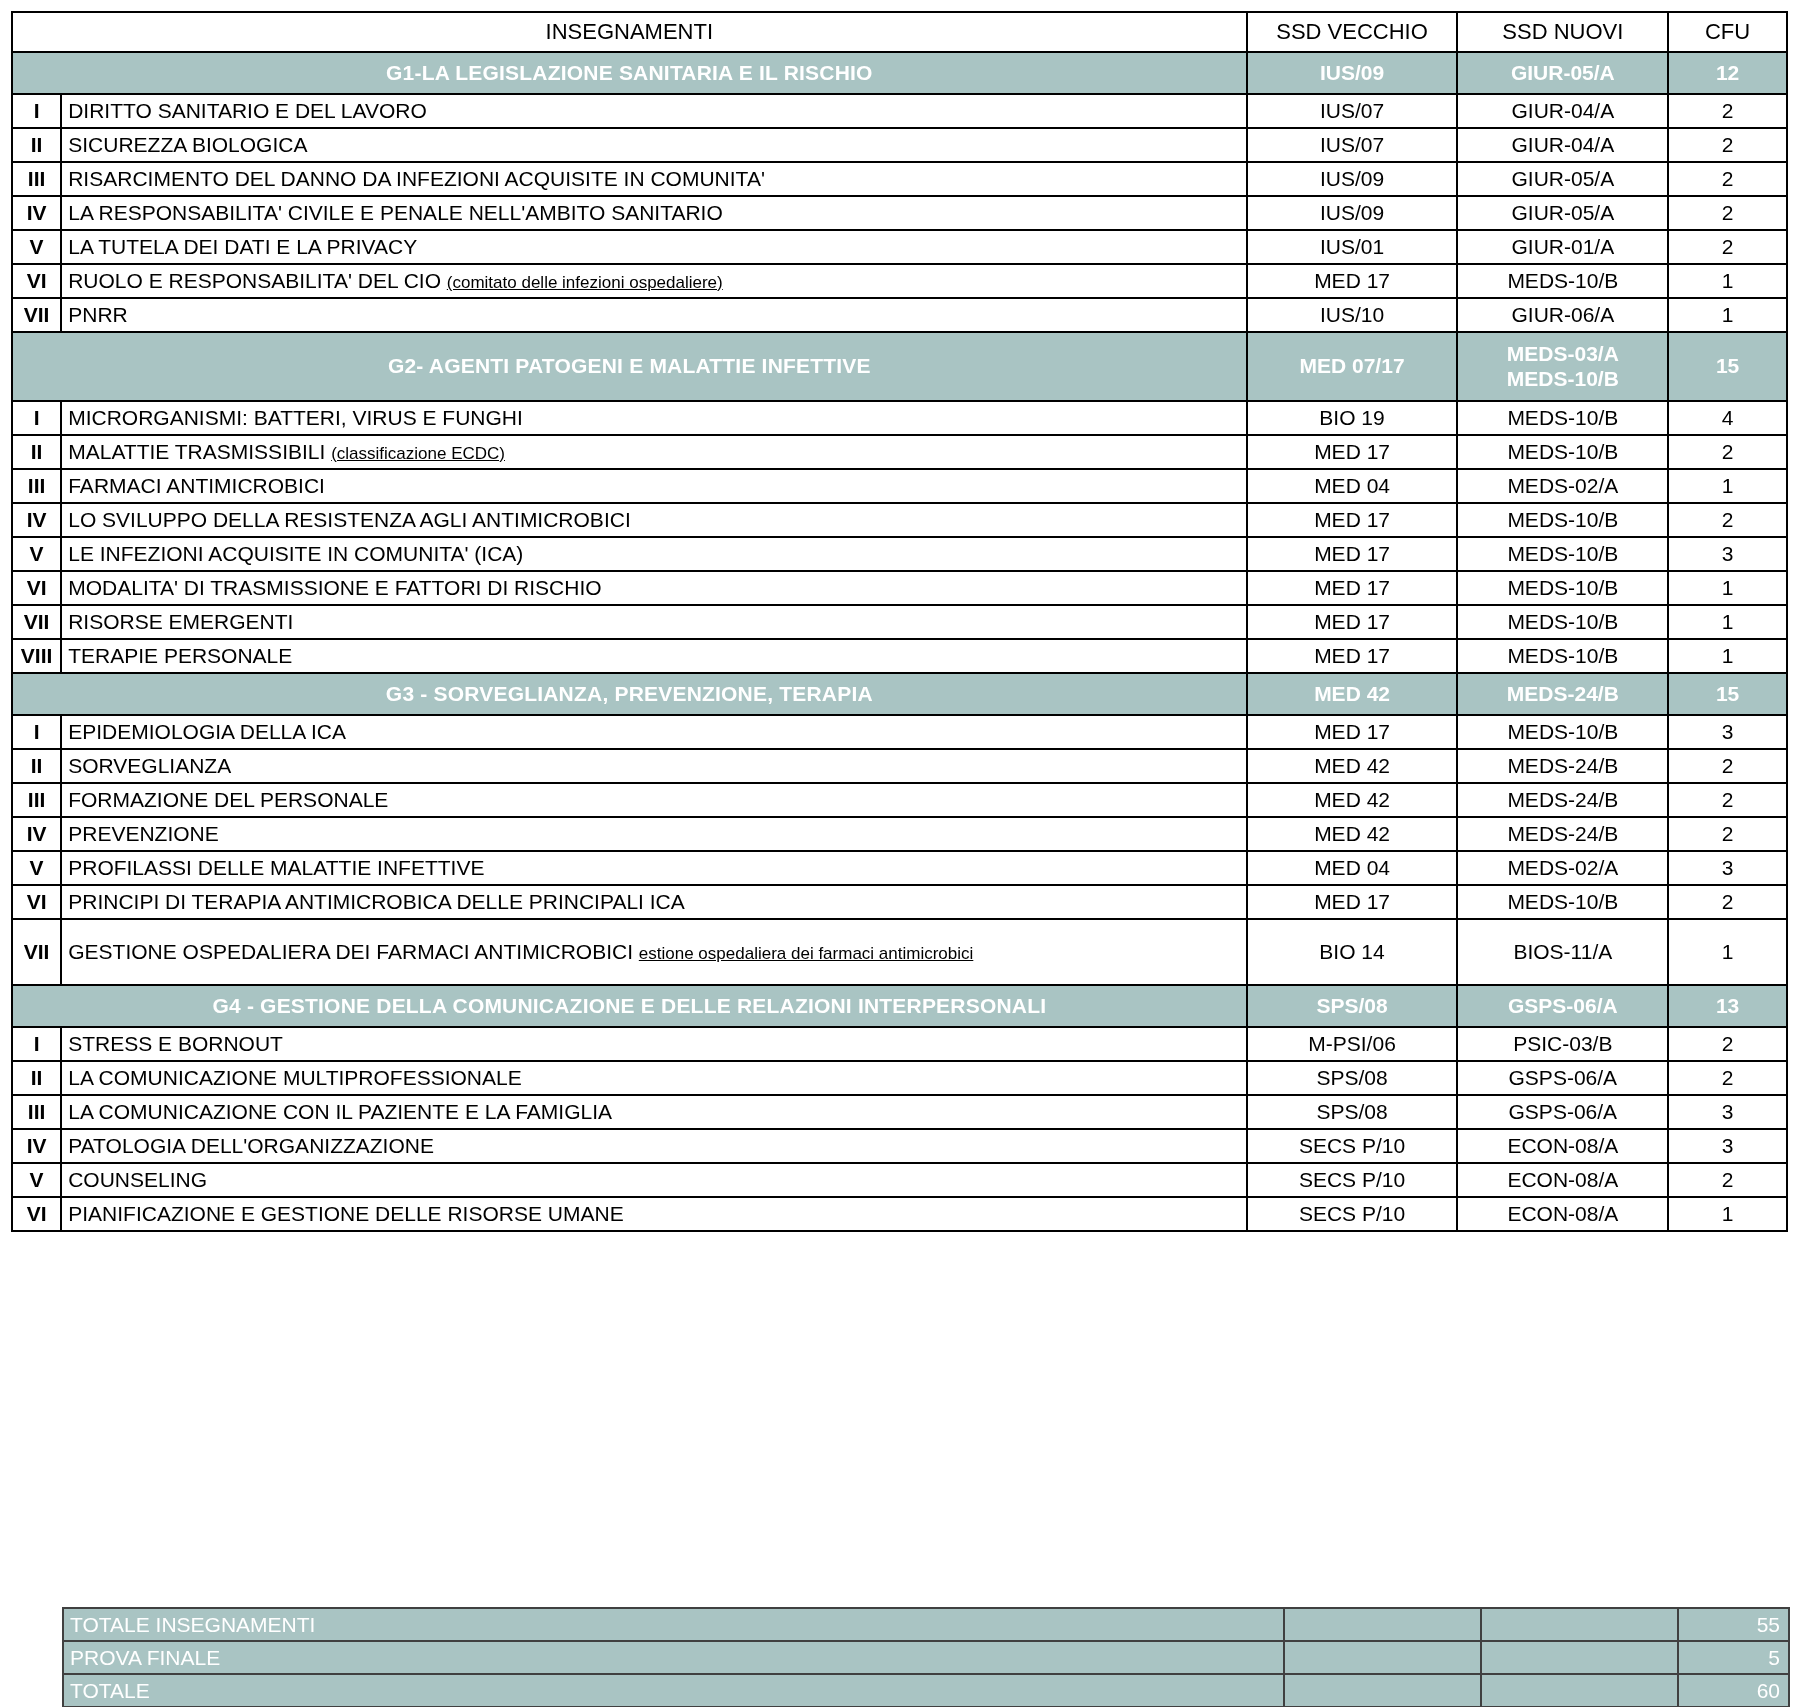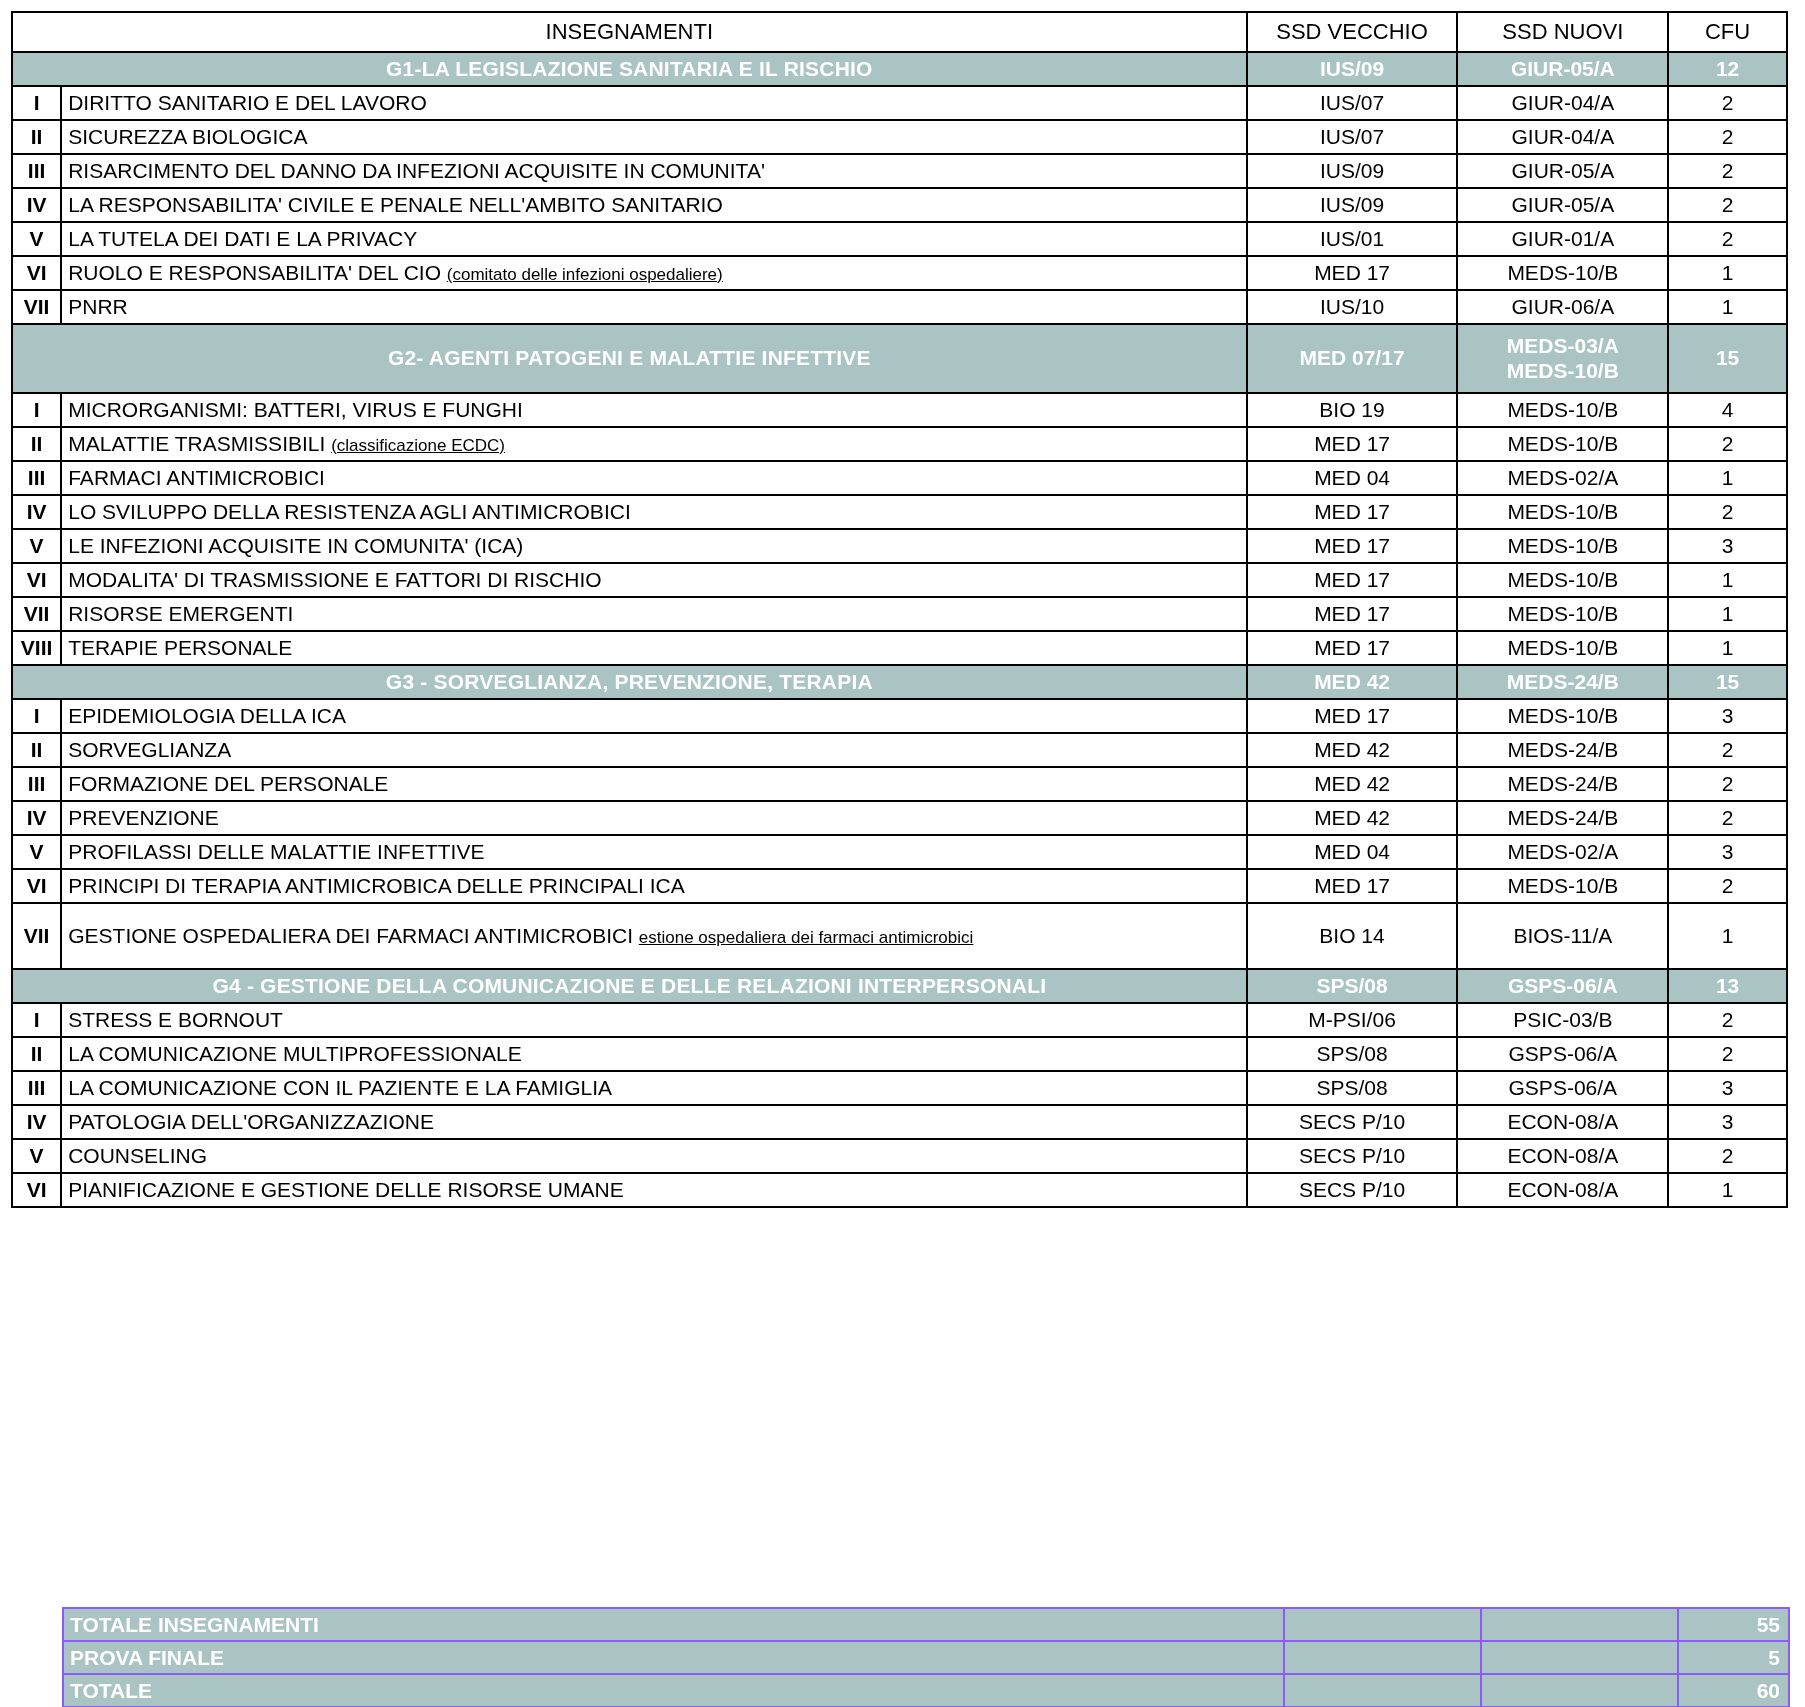--- a/index.html
+++ b/index.html
@@ -74,21 +74,21 @@
   }
   .colhead .h-name { text-align: center; }
 
   
   .group-row td {
     background: #a9c4c3 !important;
     color: #ffffff;
     font-weight: bold;
     font-size: 21px;
     text-align: center;
-    height: 34px;
+    height: 42px;
   }
   .group-row.tall td { height: 69px; }
   .group-row .g-title { letter-spacing: 0.2px; }
 
   
   .data-row td { height: 34px; }
   .data-row .cell-num {
     text-align: center;
     font-weight: bold;
     font-size: 21px;
@@ -113,24 +113,24 @@
   .stack-line { display: block; }
 
   
   .totals-table {
     position: absolute;
     left: 62px;
     top: 1607px;
     width: 1726px;
   }
   .totals-table td {
-    border: 2px solid #8b5cf6;
+    border: 2px solid #404040;
     background: #a9c4c3;
     color: #ffffff;
-    font-weight: bold;
+    font-weight: normal;
     font-size: 21px;
     height: 33px;
     padding: 0 6px;
     box-sizing: border-box;
     vertical-align: middle;
   }
   col.t-name { width: 1221px; }
   col.t-old  { width: 197px; }
   col.t-new  { width: 197px; }
   col.t-cfu  { width: 111px; }

